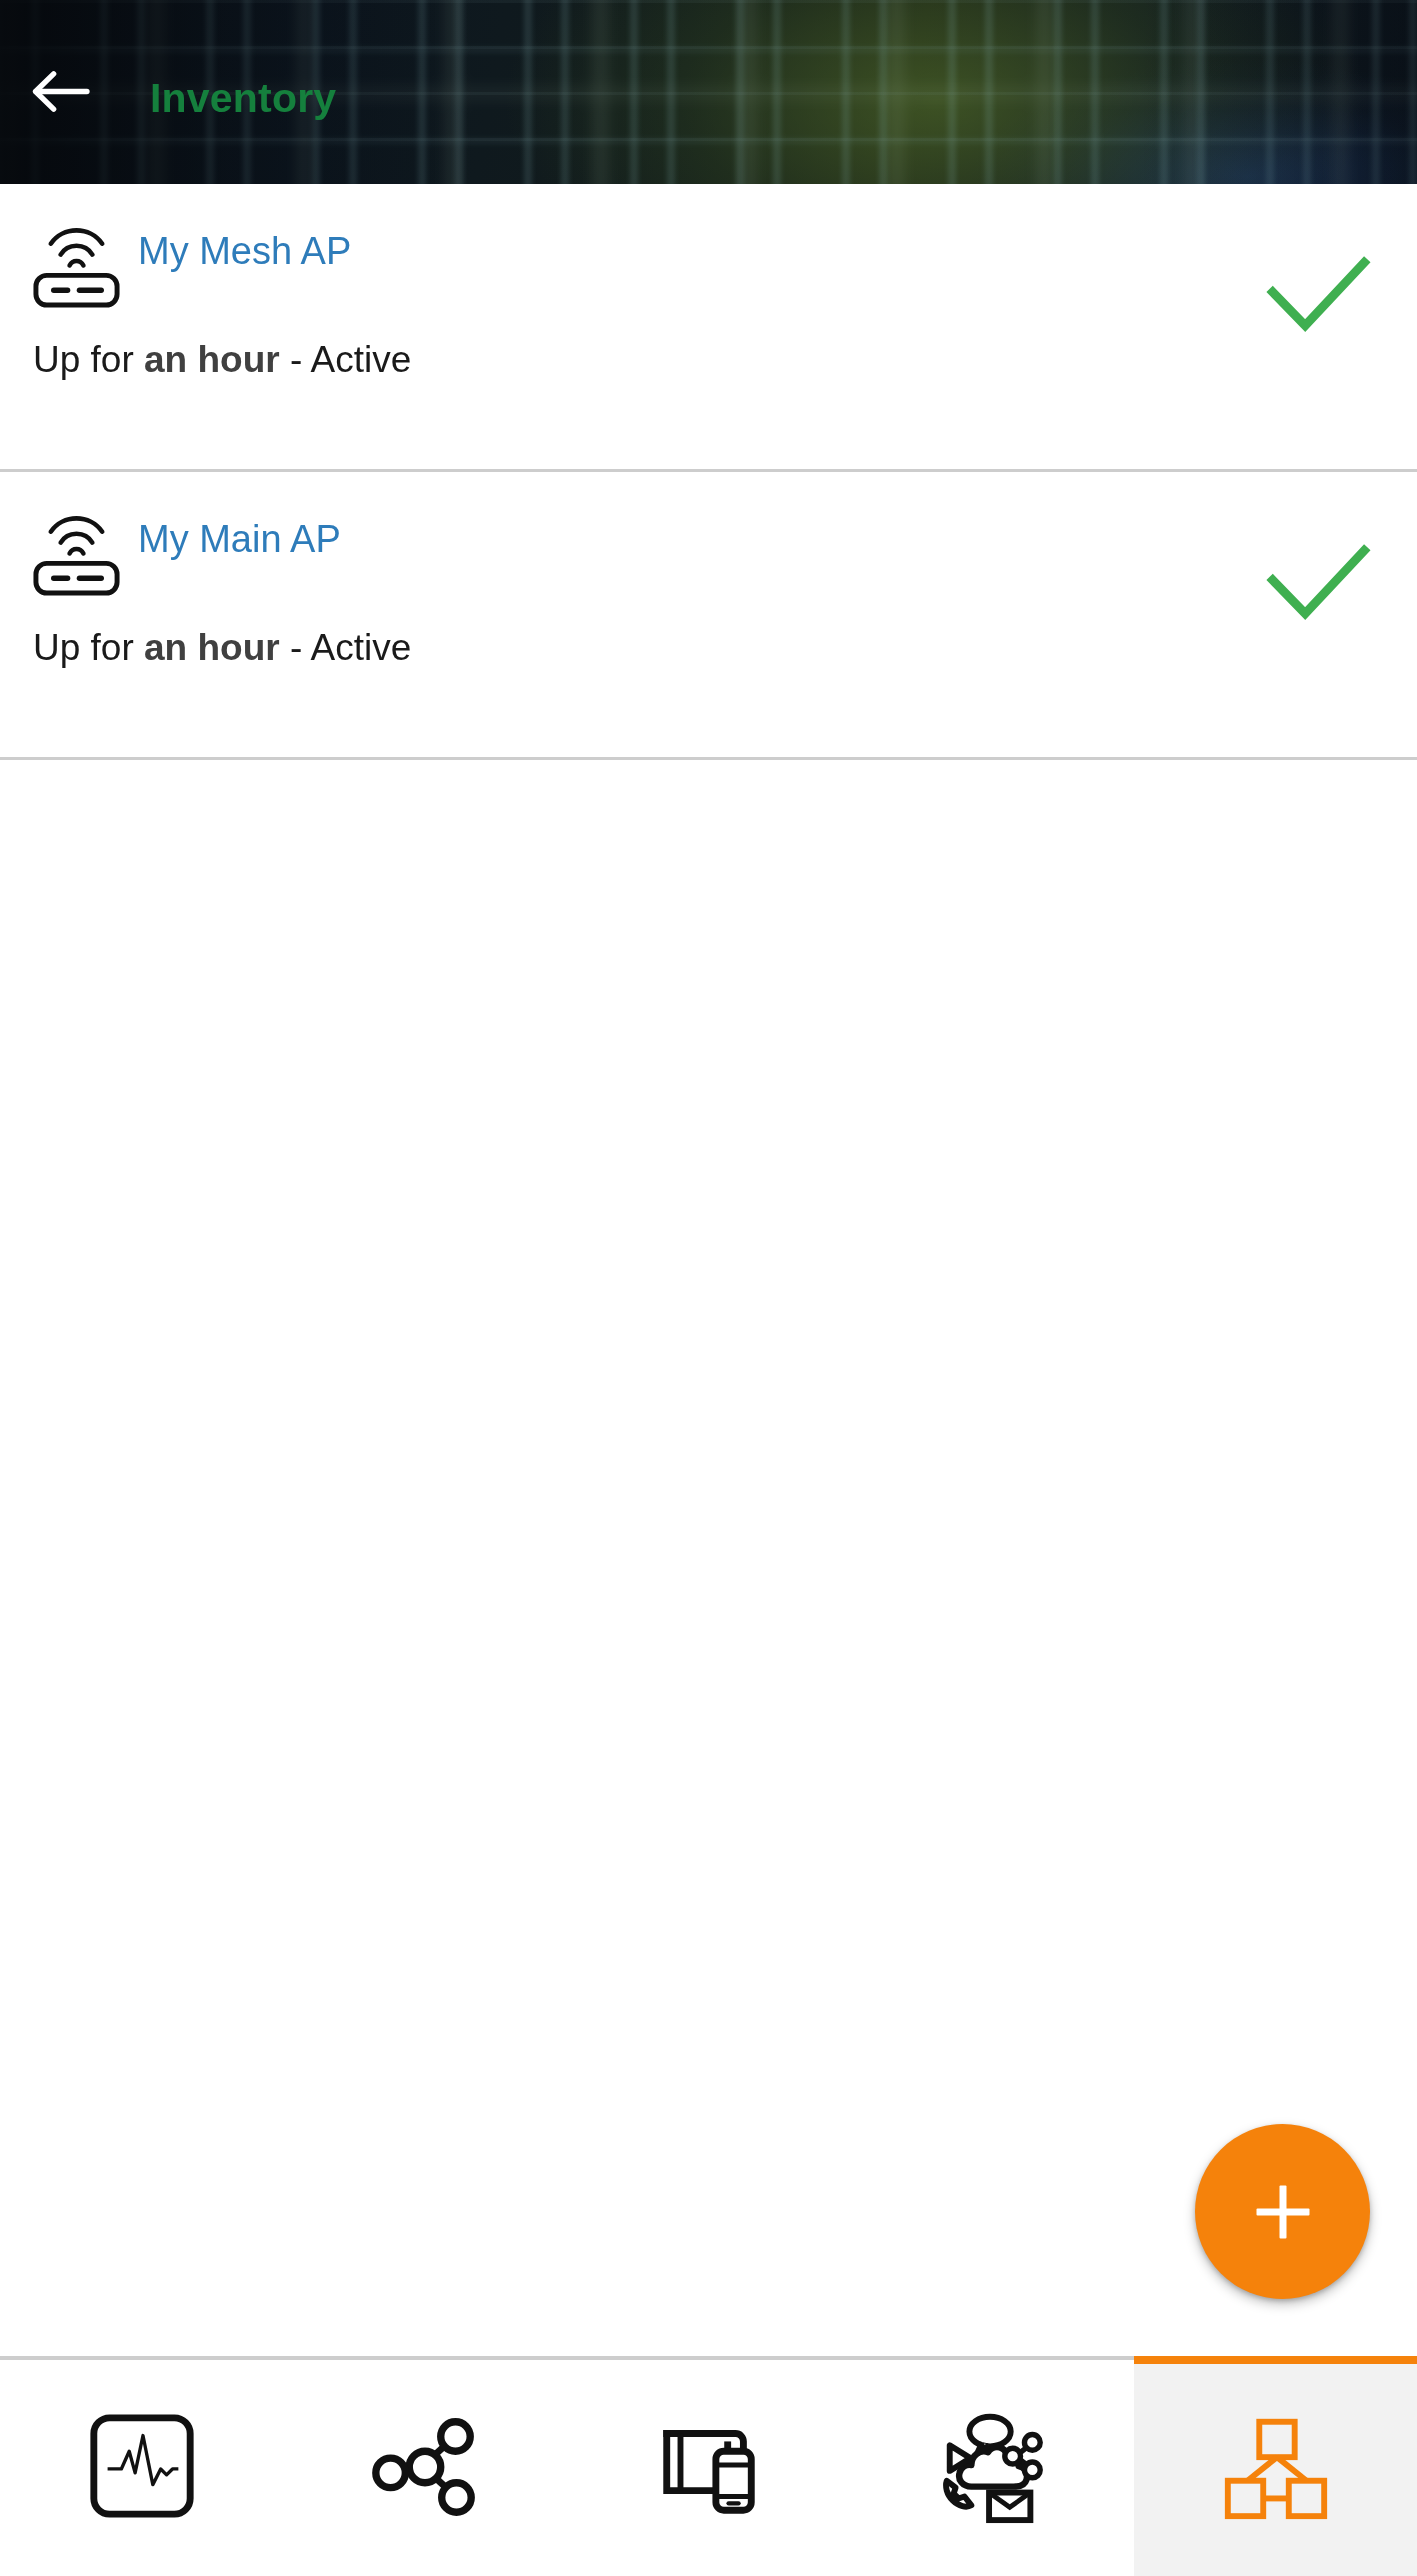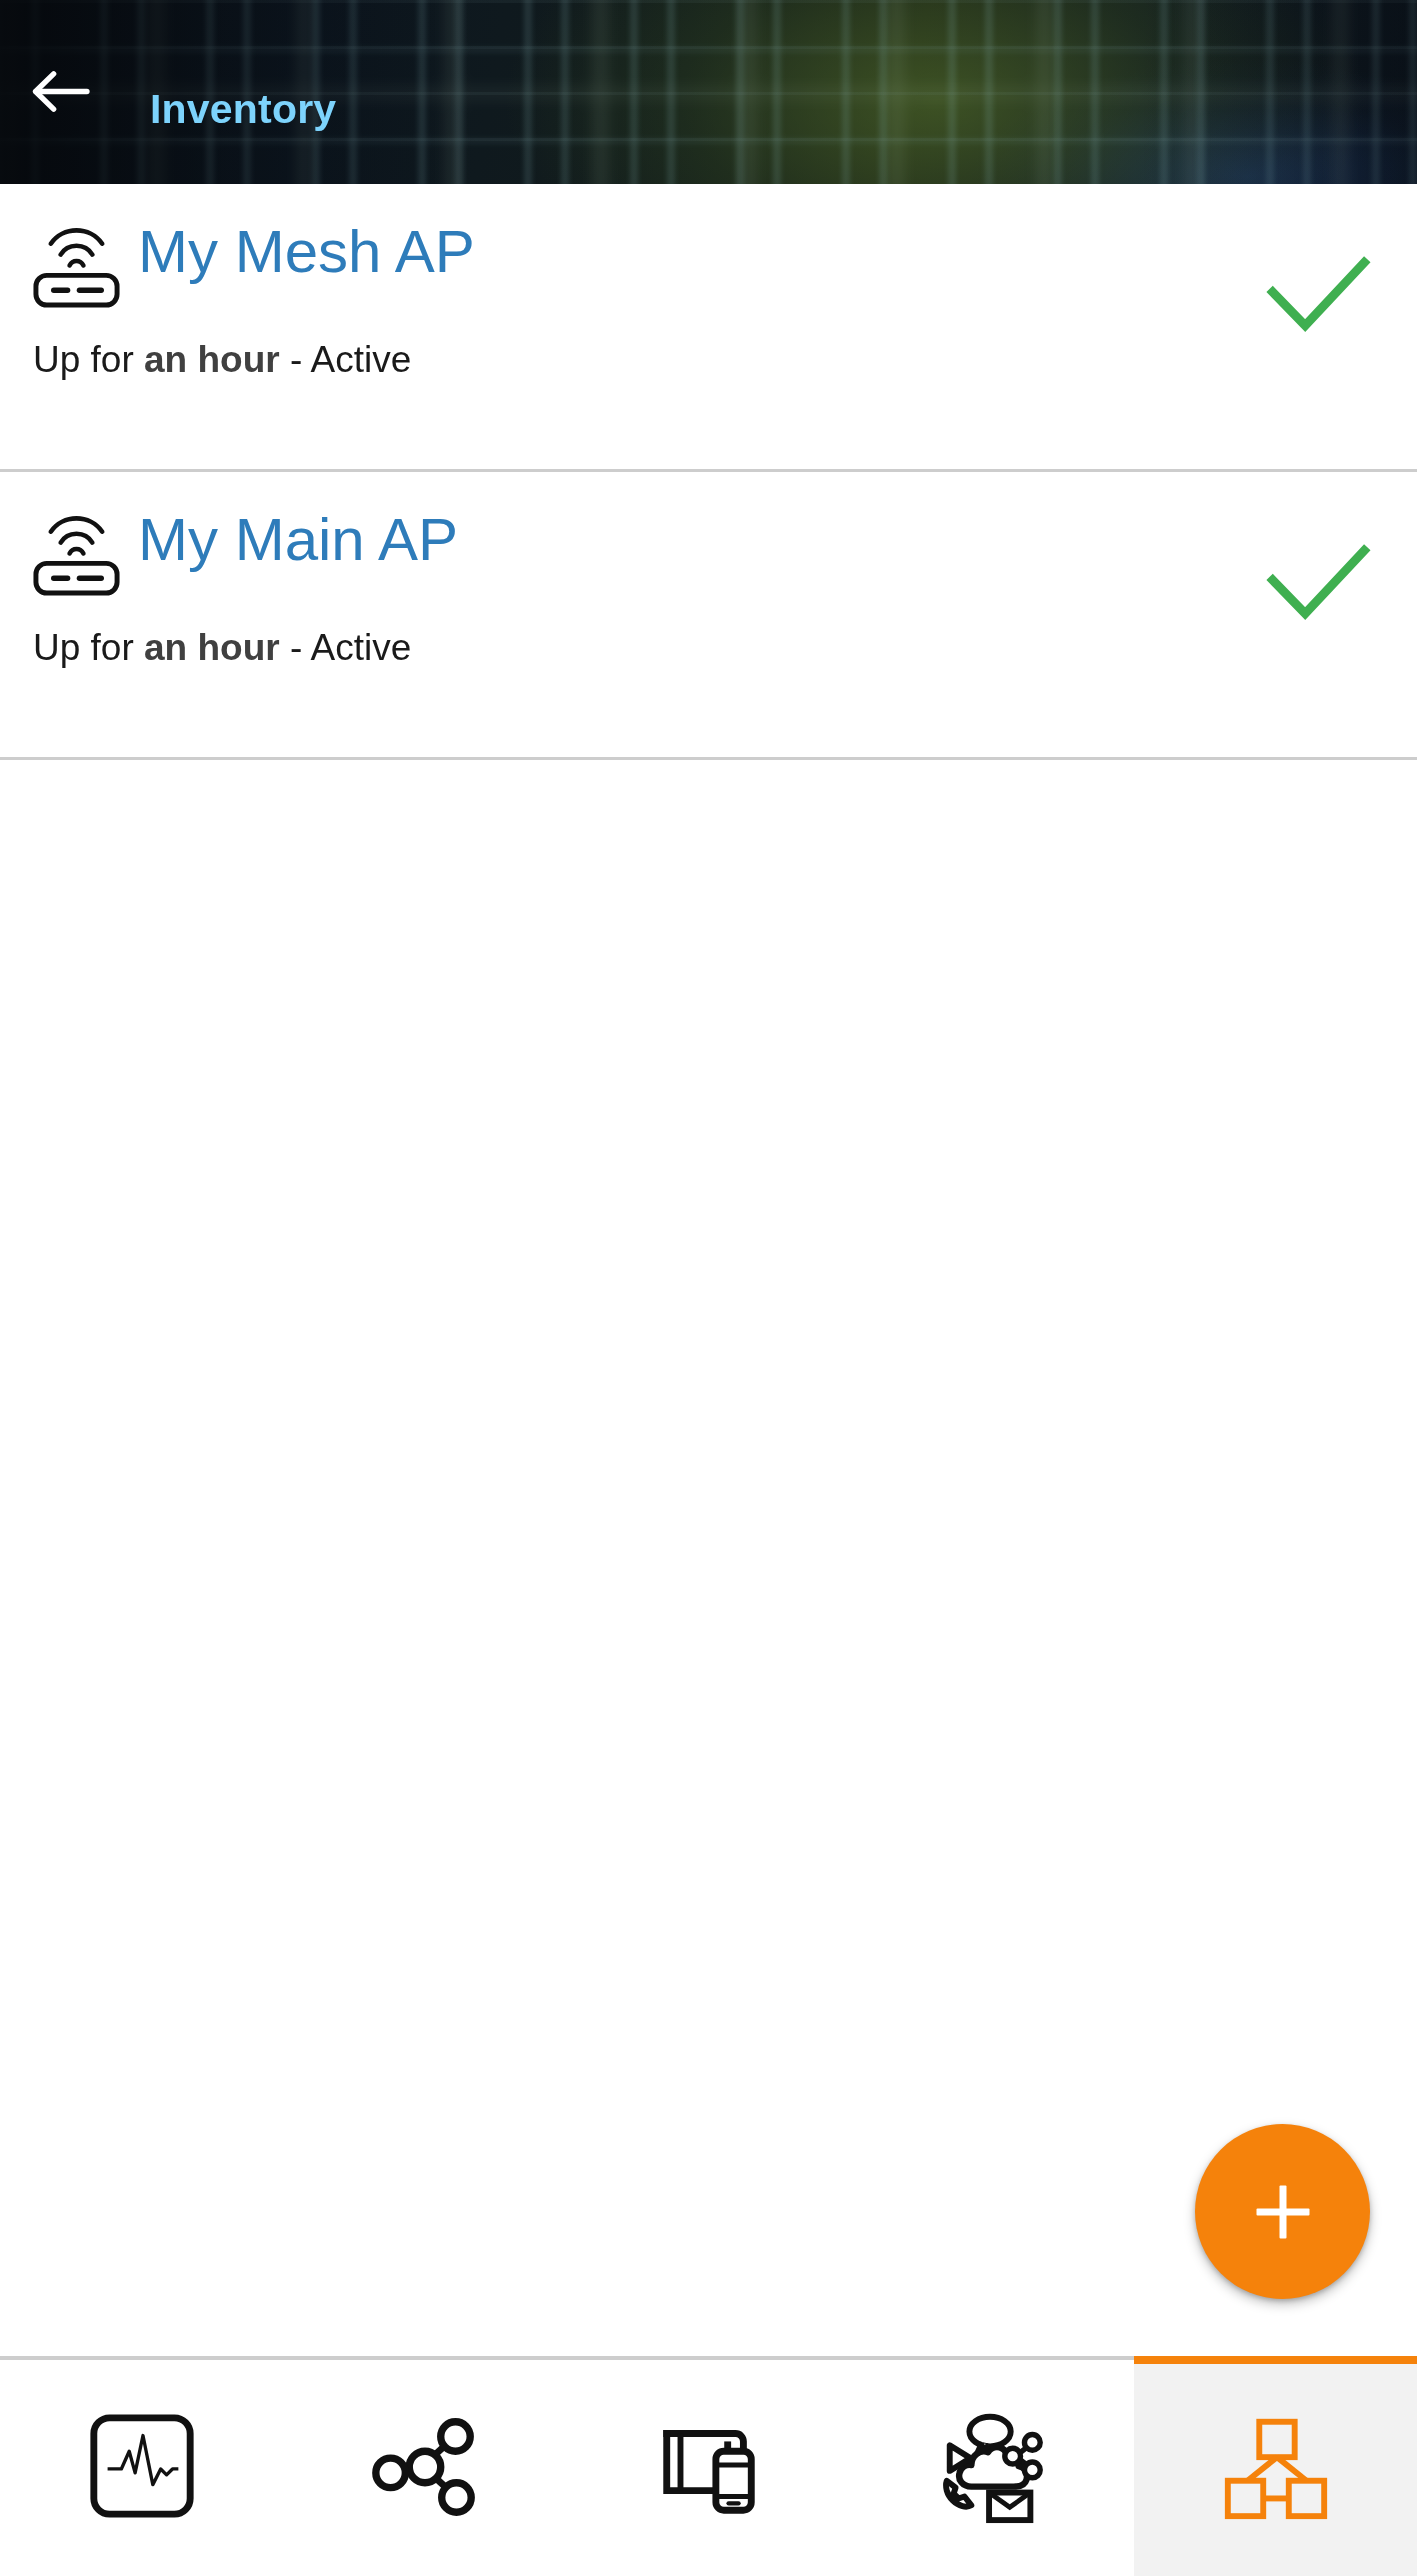--- a/index.html
+++ b/index.html
@@ -97,22 +97,22 @@
     display: flex;
     align-items: center;
     justify-content: center;
     cursor: pointer;
   }
   .back-btn svg { display: block; }
 
   .page-title {
     position: absolute;
     left: 150px;
-    top: 81px;
-    color: #7dd3fc;
+    top: 70px;
+    color: #15803d;
     font-size: 41px;
     font-weight: bold;
     letter-spacing: 0.2px;
     line-height: 57px;
     white-space: nowrap;
   }
 
   
   .list {
     position: absolute;
@@ -134,21 +134,21 @@
     top: 34px;
     width: 93px;
     height: 93px;
   }
   .item-icon svg { display: block; }
 
   .item-title {
     position: absolute;
     left: 138px;
     top: 35px;
-    font-size: 60px;
+    font-size: 38px;
     color: #2e7cba;
     line-height: 65px;
     white-space: nowrap;
   }
   .item-sub {
     position: absolute;
     left: 33px;
     top: 148px;
     font-size: 37px;
     color: #1a1a1a;

